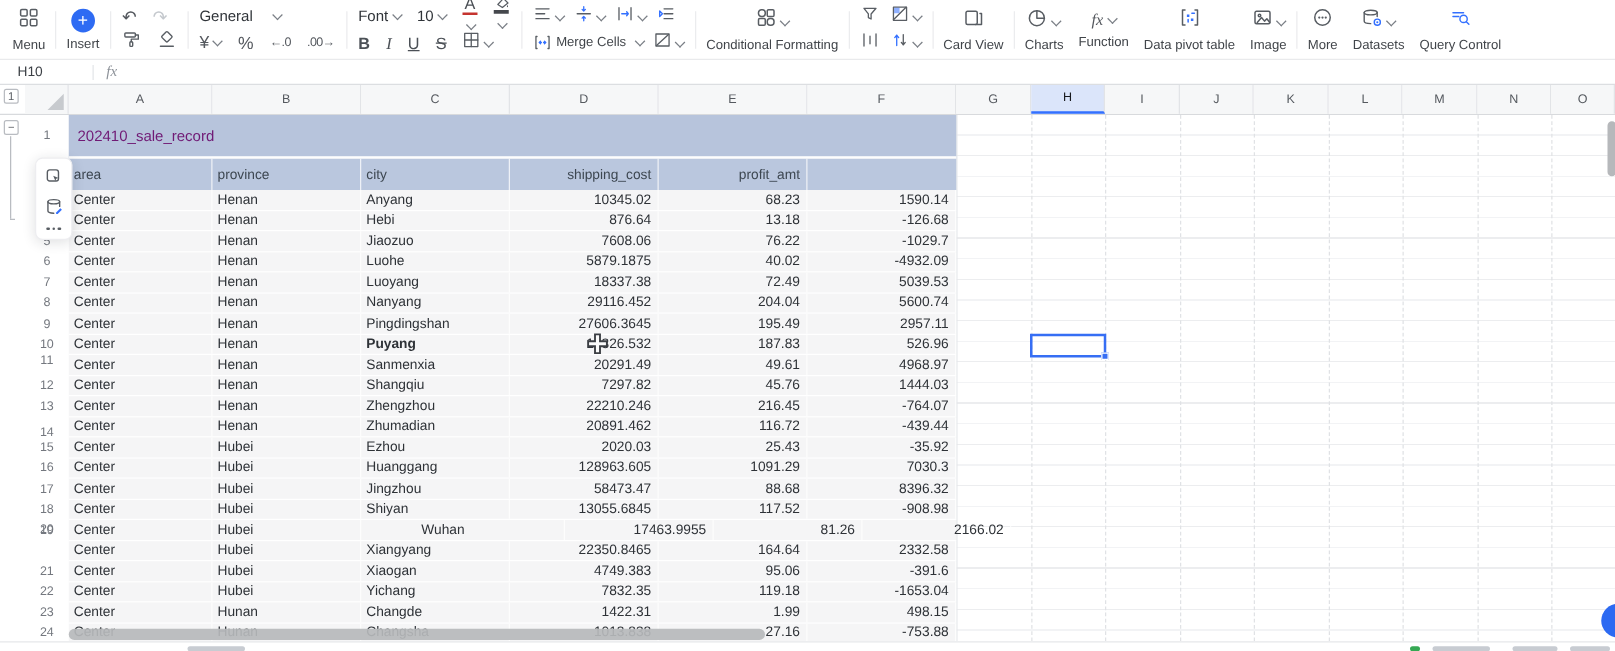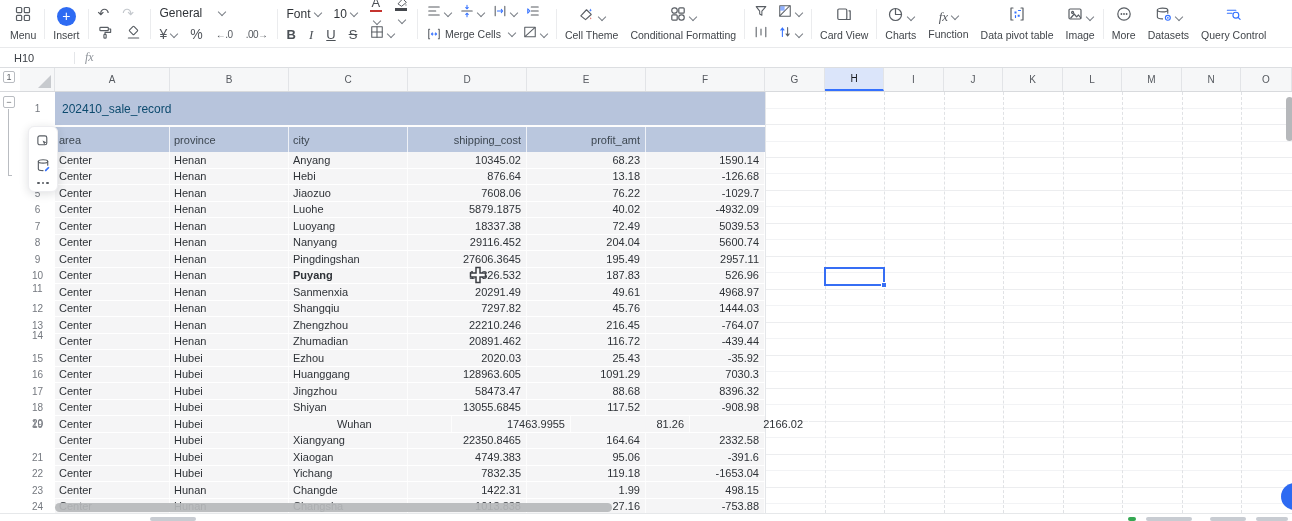--- a/index.html
+++ b/index.html
@@ -60,21 +60,21 @@
   .otick{position:absolute;left:8px;top:175px;width:4px;height:1px;background:#b9bcc1;z-index:6}
   
   .gbody{position:absolute;top:92px;left:0;width:1292px;height:421px;background:#fff;overflow:hidden}
   .rightgrid{position:absolute;left:765px;top:0;width:527px;height:421px;
      background-image:
        repeating-linear-gradient(180deg,transparent 0px,transparent 32px,#ecedef 32px,#ecedef 33px),
        repeating-linear-gradient(180deg,transparent 0px,transparent 15.5px,#f2f3f5 15.5px,#f2f3f5 16.5px,transparent 16.5px,transparent 33px)}
   .vline{position:absolute;top:0;bottom:0;width:0;border-left:1px dashed #e0e2e5}
   .vline.solid{border-left:1px solid #e4e6e9}
   .trow-title{position:absolute;left:55px;top:0;width:710px;height:33px;background:#b7c4dc;display:flex;
-              align-items:center;padding-left:7px;box-sizing:border-box;font-size:12px;color:#0c4a6e}
+              align-items:center;padding-left:7px;box-sizing:border-box;font-size:12px;color:#701a75}
   .thead{position:absolute;left:55px;top:33px;width:710px;height:27px;background:#bac7de;
          border-top:2px solid #fdfdfd;display:flex;box-sizing:border-box}
   .hc{display:flex;align-items:center;font-size:11px;color:#3d4751;box-sizing:border-box;
       border-right:1px solid rgba(255,255,255,.75);overflow:hidden;flex:none}
   .tbody{position:absolute;left:55px;top:60px;width:710px}
   .drow{display:flex;height:16.5px;background:#f5f5f6;border-bottom:1px solid #fff;box-sizing:border-box}
   .dc{box-sizing:border-box;display:flex;align-items:center;font-size:11px;color:#2e3237;
       border-right:1px solid rgba(255,255,255,.75);overflow:hidden;flex:none}
   .al{padding-left:4px;justify-content:flex-start}
   .ar{padding-right:5px;justify-content:flex-end}
@@ -221,30 +221,20 @@
             <span class="caret"></span>
         </span>
         <span><svg class="sv" width="14" height="14" viewBox="0 0 16 16">
               <rect x="2" y="2.5" width="12" height="11"></rect>
               <path d="M2.5 13L13.5 3"></path>
             </svg><span class="caret"></span></span>
       </div>
     </div>
     <div class="vdiv"></div>
 
-    <div class="tbtn">
-      <span class="ic18">
-        <svg class="sv" width="17" height="16" viewBox="0 0 18 16">
-            <path d="M3 10l6-6.5 5 5L8 14z"></path>
-            <path class="redf" d="M13.5 11.5c.7 1 .7 2 0 2s-.7-1 0-2z"></path>
-            <path class="bluf" d="M13.2 2.2l.5 1.2 1.2.5-1.2.5-.5 1.2-.5-1.2-1.2-.5 1.2-.5z"></path>
-          </svg><span class="caret"></span>
-      </span>
-      <span class="lbl">Cell Theme</span>
-    </div>
 
     <div class="tbtn">
       <span class="ic18">
         <svg class="sv" width="16" height="16" viewBox="0 0 16 16">
             <rect x="1.8" y="1.8" width="5.4" height="5.4" rx="2.4"></rect>
             <rect x="8.8" y="1.8" width="5.4" height="5.4" rx="1"></rect>
             <rect x="1.8" y="8.8" width="5.4" height="5.4" rx="1"></rect>
             <rect x="8.8" y="8.8" width="5.4" height="5.4" rx="2.4"></rect>
           </svg><span class="caret"></span>
       </span>
@@ -418,21 +408,21 @@
         <div class="rn" style="top: 76.5px; height: 16.5px;">4</div>
         <div class="rn" style="top: 93px; height: 16.5px;">5</div>
         <div class="rn" style="top: 109.5px; height: 16.5px;">6</div>
         <div class="rn" style="top: 126px; height: 16.5px;">7</div>
         <div class="rn" style="top: 142.5px; height: 16.5px;">8</div>
         <div class="rn" style="top: 159px; height: 16.5px;">9</div>
         <div class="rn" style="top: 175.5px; height: 16.5px;">10</div>
         <div class="rn" style="top: 188px; height: 16.5px;">11</div>
         <div class="rn" style="top: 208.5px; height: 16.5px;">12</div>
         <div class="rn" style="top: 225px; height: 16.5px;">13</div>
-        <div class="rn" style="top: 235px; height: 16.5px;">14</div>
+        <div class="rn" style="top: 246px; height: 16.5px;">14</div>
         <div class="rn" style="top: 258px; height: 16.5px;">15</div>
         <div class="rn" style="top: 274.5px; height: 16.5px;">16</div>
         <div class="rn" style="top: 291px; height: 16.5px;">17</div>
         <div class="rn" style="top: 307.5px; height: 16.5px;">18</div>
         <div class="rn" style="top: 324px; height: 16.5px;">19</div>
         <div class="rn" style="top: 323px; height: 16.5px;">20</div>
         <div class="rn" style="top: 357px; height: 16.5px;">21</div>
         <div class="rn" style="top: 373.5px; height: 16.5px;">22</div>
         <div class="rn" style="top: 390px; height: 16.5px;">23</div>
         <div class="rn" style="top: 406.5px; height: 16.5px;">24</div>

